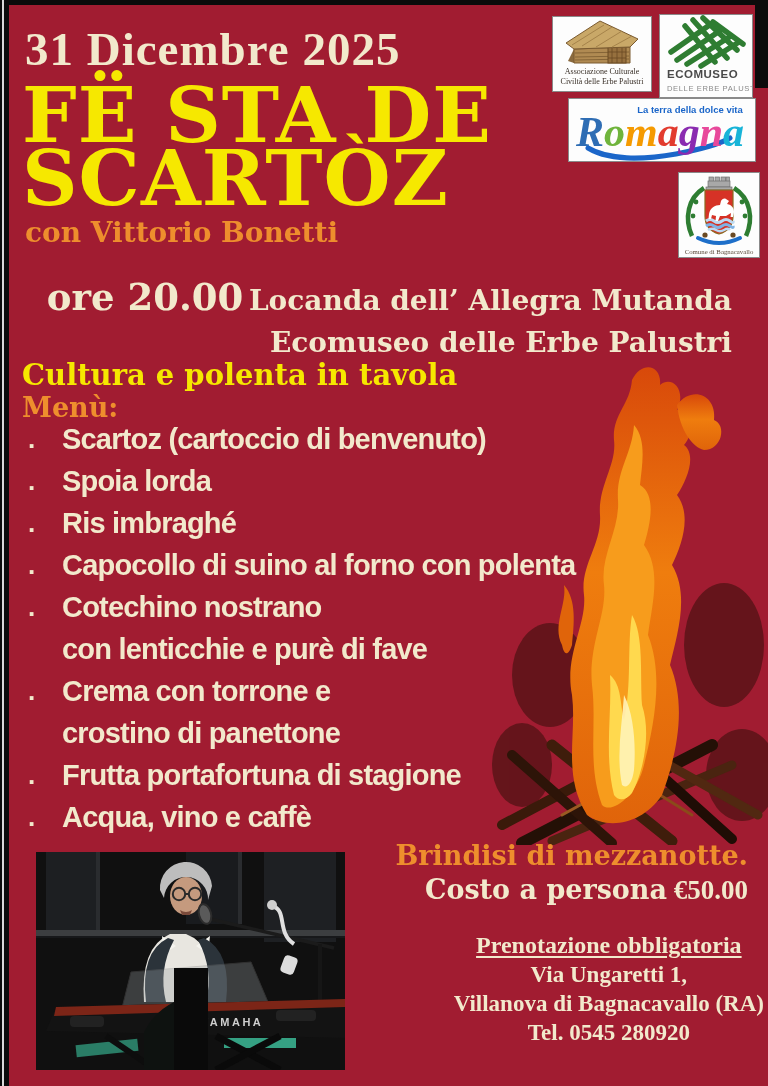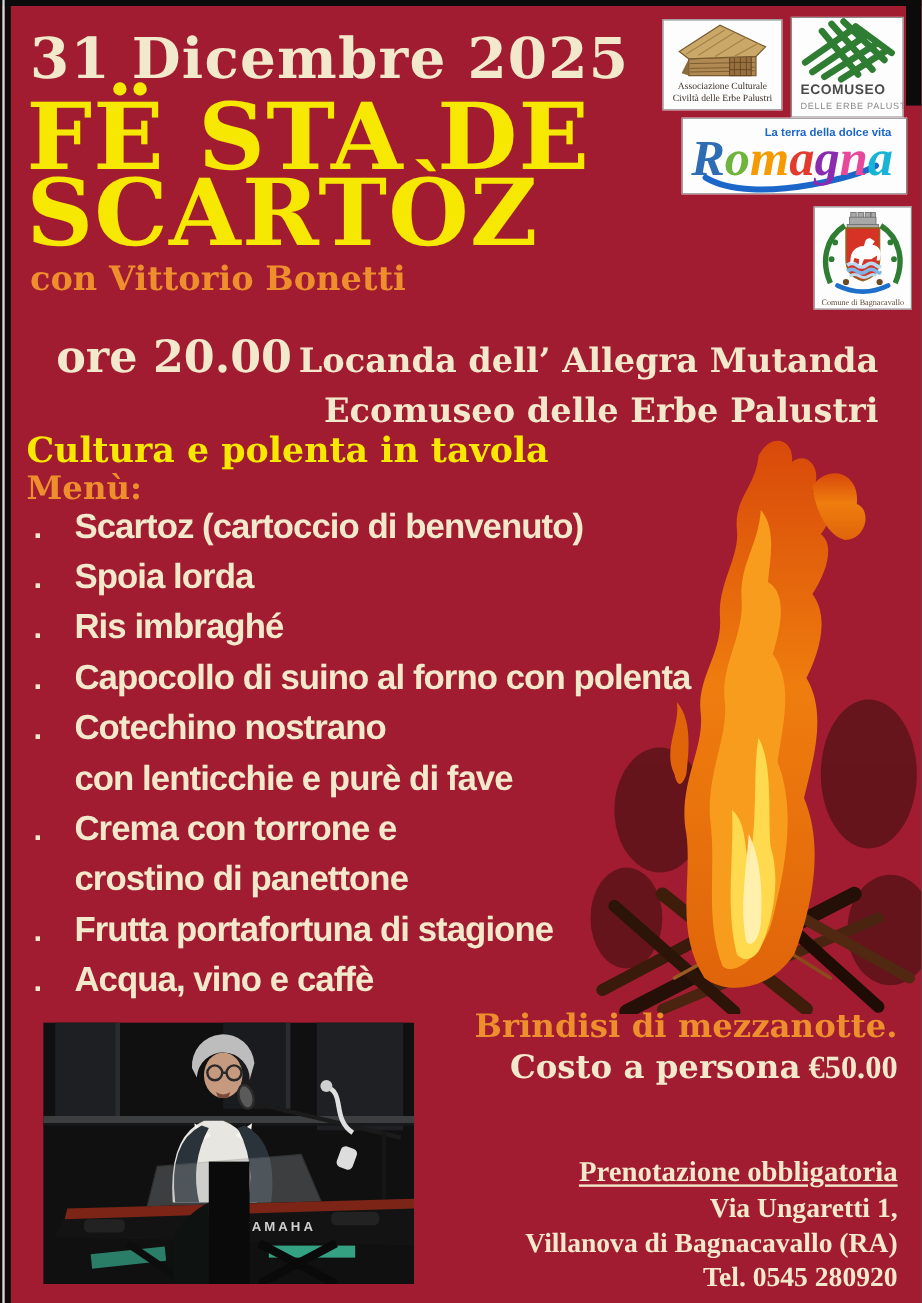--- a/index.html
+++ b/index.html
@@ -8,21 +8,21 @@
   
   .edge-top{position:absolute;left:0;top:0;width:768px;height:5px;background:#0b0b0b;}
   .edge-left-outer{position:absolute;left:0;top:0;width:2px;height:1086px;background:#0b0b0b;}
   .edge-left-white{position:absolute;left:2px;top:0;width:2px;height:1086px;background:#d9d9d9;}
   .edge-left-inner{position:absolute;left:4px;top:0;width:5px;height:1086px;background:#0b0b0b;}
   .edge-right-top{position:absolute;right:0;top:0;width:13px;height:88px;background:#0b0b0b;}
 
   .fat{font-family:"DejaVu Serif",serif;font-weight:bold;}
   .cream{color:#f2e9cc;} .yellow{color:#f6e800;} .orange{color:#ee8e2d;}
 
-  .date{position:absolute;left:25px;top:22px;font-size:47px;letter-spacing:1px;}
+  .date{position:absolute;left:25px;top:22px;font-size:47px;letter-spacing:1px;font-family:Liberation Serif, serif;}
   .title{position:absolute;left:22px;top:84px;font-size:77px;line-height:63px;letter-spacing:1px;}
   .subtitle{position:absolute;left:25px;top:218px;font-size:28px;line-height:29px;}
 
   .logo-box{position:absolute;background:#fdfdfd;box-shadow:0 0 0 1px #8a8a8a inset;}
   .logo-assoc{left:552px;top:16px;width:100px;height:76px;}
   .logo-eco{left:659px;top:14px;width:94px;height:84px;}
   .logo-rom{left:568px;top:98px;width:188px;height:64px;}
   .logo-com{left:678px;top:172px;width:82px;height:86px;}
 
   .ore-block{position:absolute;right:36px;top:276px;text-align:right;}
@@ -40,22 +40,22 @@
   .menu-row{display:flex;}
   .bullet{display:inline-block;width:34px;flex:0 0 34px;font-size:26px;}
 
   .fire{position:absolute;left:492px;top:345px;width:276px;height:500px;}
   .photo{position:absolute;left:36px;top:852px;width:309px;height:218px;}
 
   .brindisi{position:absolute;right:20px;top:840px;font-size:27px;}
   .costo{position:absolute;right:20px;top:874px;font-size:27px;color:#f2e9cc;}
   .costo .value{font-family:"Liberation Serif",serif;font-weight:bold;}
 
-  .booking{position:absolute;right:20px;top:931px;text-align:right;color:#f2e9cc;
-           font-family:"Liberation Serif",serif;font-weight:bold;font-size:23px;line-height:29px;margin-top:32px;}
+  .booking{position:absolute;right:4px;top:931px;text-align:center;color:#f2e9cc;
+           font-family:"Liberation Serif",serif;font-weight:bold;font-size:23px;line-height:29px;}
   .booking .head{font-size:24px;text-decoration:underline;text-decoration-thickness:2px;text-underline-offset:3px;}
 
   svg text{font-family:"Liberation Sans",sans-serif;}
   svg text.serif{font-family:"Liberation Serif",serif;}
 </style>
 </head>
 <body>
 
 <div class="poster">
 

